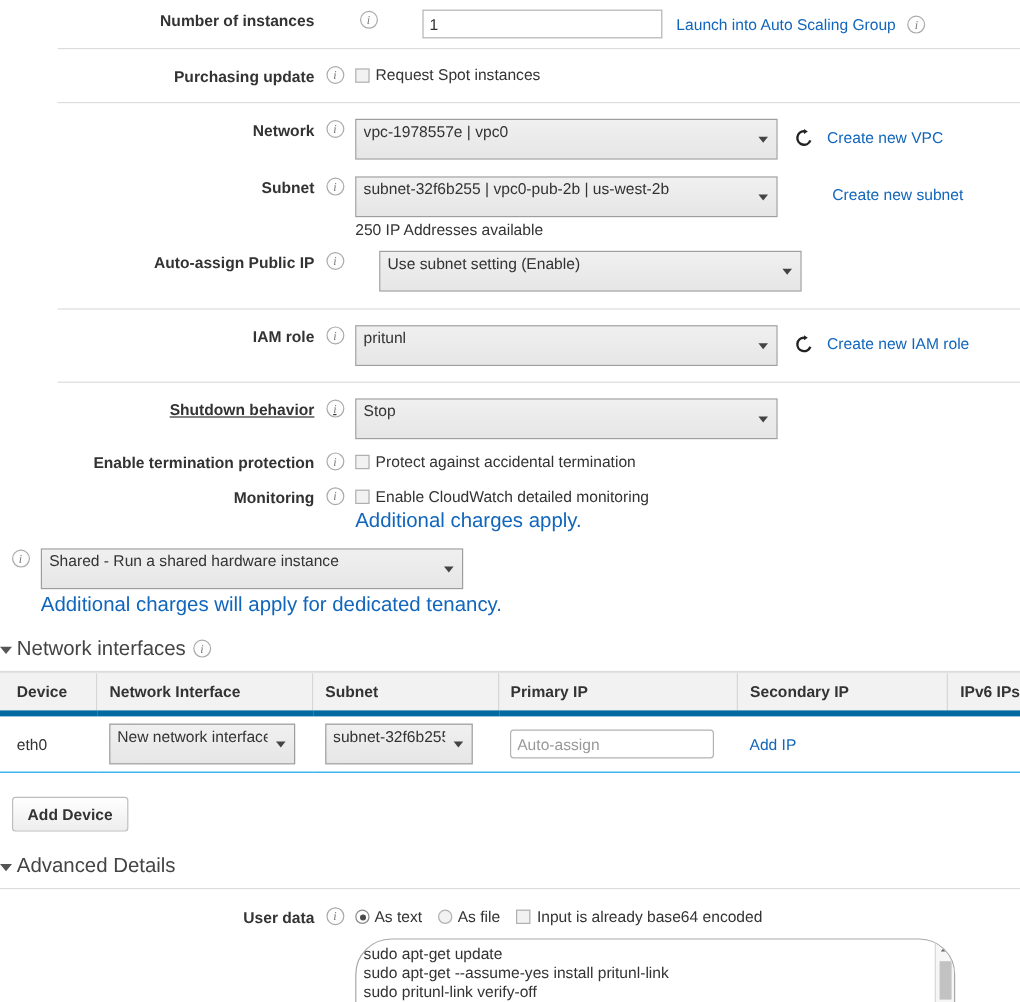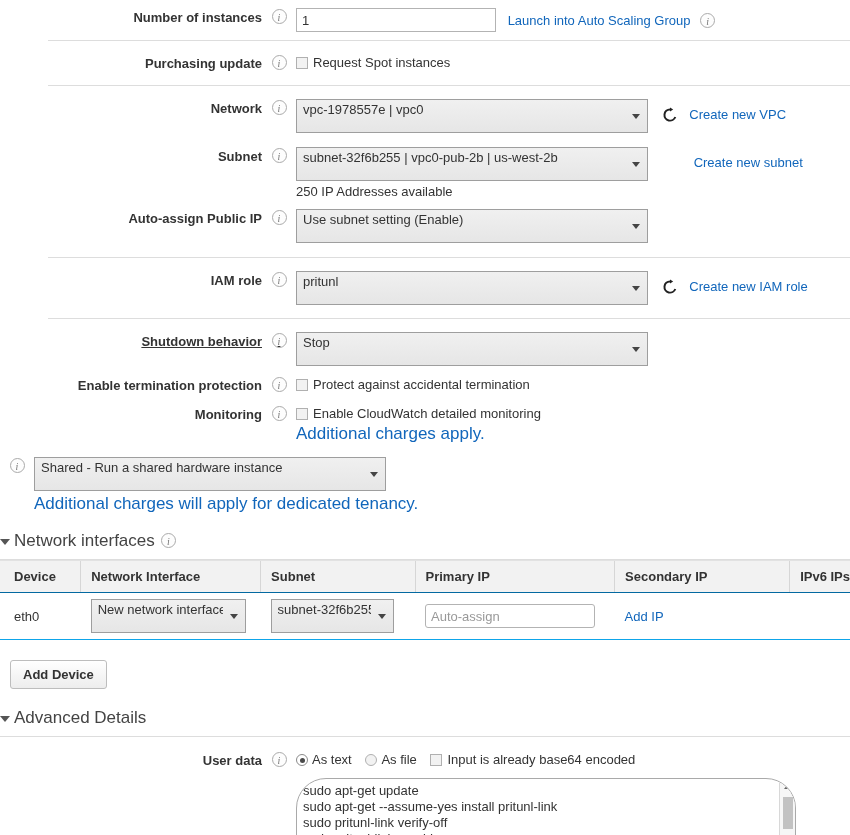--- a/index.html
+++ b/index.html
@@ -204,21 +204,21 @@
     font-size: 13px;
   }
   table.ni-table thead th {
     background: #f2f2f2;
     font-size: 13px;
     font-weight: bold;
     color: #333;
     text-align: left;
     padding: 8px 0 8px 10px;
     border-top: 1px solid #e2e2e2;
-    border-bottom: 1px solid #0369a1;
+    border-bottom: 5px solid #0369a1;
     border-left: 1px solid #d6d6d6;
     white-space: nowrap;
   }
   table.ni-table thead th.first { border-left: none; padding-left: 14px; }
   table.ni-table tbody td {
     padding: 6px 0 6px 10px;
     vertical-align: middle;
     border-bottom: 1px solid #0ea5e9;
     background: #ffffff;
   }
@@ -307,21 +307,21 @@
       linear-gradient(135deg, transparent 70%, #999 70%, #999 80%, transparent 80%);
   }
 
   .sub-note { font-size: 13px; color: #333; padding-top: 3px; }
 </style>
 </head>
 <body>
 
 <div class="form-area">
 
-  <div class="row" style="padding-top:8px;padding-bottom:8px;">
+  <div class="row" style="padding-top:8px;padding-bottom:8px;gap:28px;">
     <div class="label-col">Number of instances</div>
     <div class="info-col">
         <span class="info-icon">i</span>
       </div>
     <div class="field-col">
       <input class="text-input" type="text" style="width: 200px;" value="1">
       <span class="link" style="margin-left:8px;">Launch into Auto Scaling Group</span>
       <span class="info-icon inline">i</span>
     </div>
   </div>
@@ -374,21 +374,21 @@
       <div class="sub-note">250 IP Addresses available</div>
     </div>
   </div>
 
   <div class="row" style="padding-top:10px;padding-bottom:14px;">
     <div class="label-col">Auto-assign Public IP</div>
     <div class="info-col">
         <span class="info-icon">i</span>
       </div>
     <div class="field-col">
-      <div class="select" style="width:352px;">
+      <div class="select" style="width:352px;margin-left:20px;">
         <span class="sel-text">Use subnet setting (Enable)</span>
         <span class="caret"></span>
       </div>
     </div>
   </div>
 
   <div class="divider"></div>
 
   <div class="row" style="padding-top:13px;padding-bottom:13px;">
     <div class="label-col">IAM role</div>

